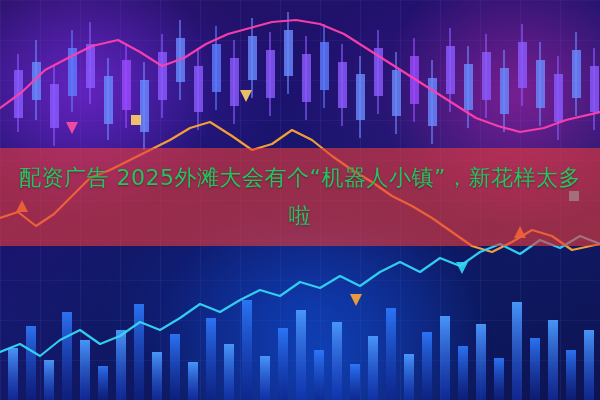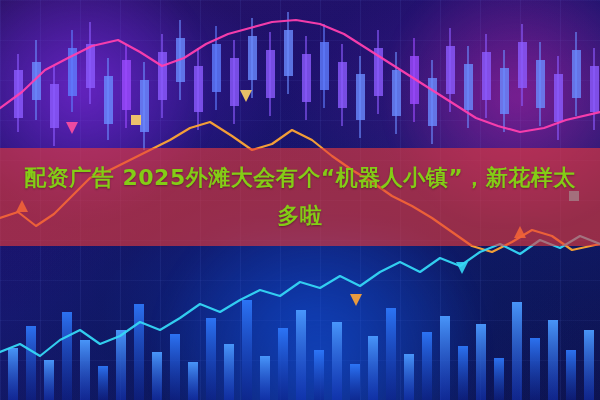--- a/index.html
+++ b/index.html
@@ -64,24 +64,24 @@
     left: 0;
     width: 600px;
     box-sizing: border-box;
     display: flex;
     align-items: center;
     justify-content: center;
     background: rgba(232, 58, 58, 0.62);
     text-align: center;
   }
   .banner-text {
-    color: #84cc16;
+    color: #22c55e;
     font-size: 22px;
     line-height: 38px;
-    font-weight: 700;
+    font-weight: 400;
     letter-spacing: 0.5px;
     text-shadow: 0 1px 2px rgba(0,0,0,0.35);
     padding: 0 14px;
   }
 </style>
 </head>
 <body>
 
 <div class="stage">
 

